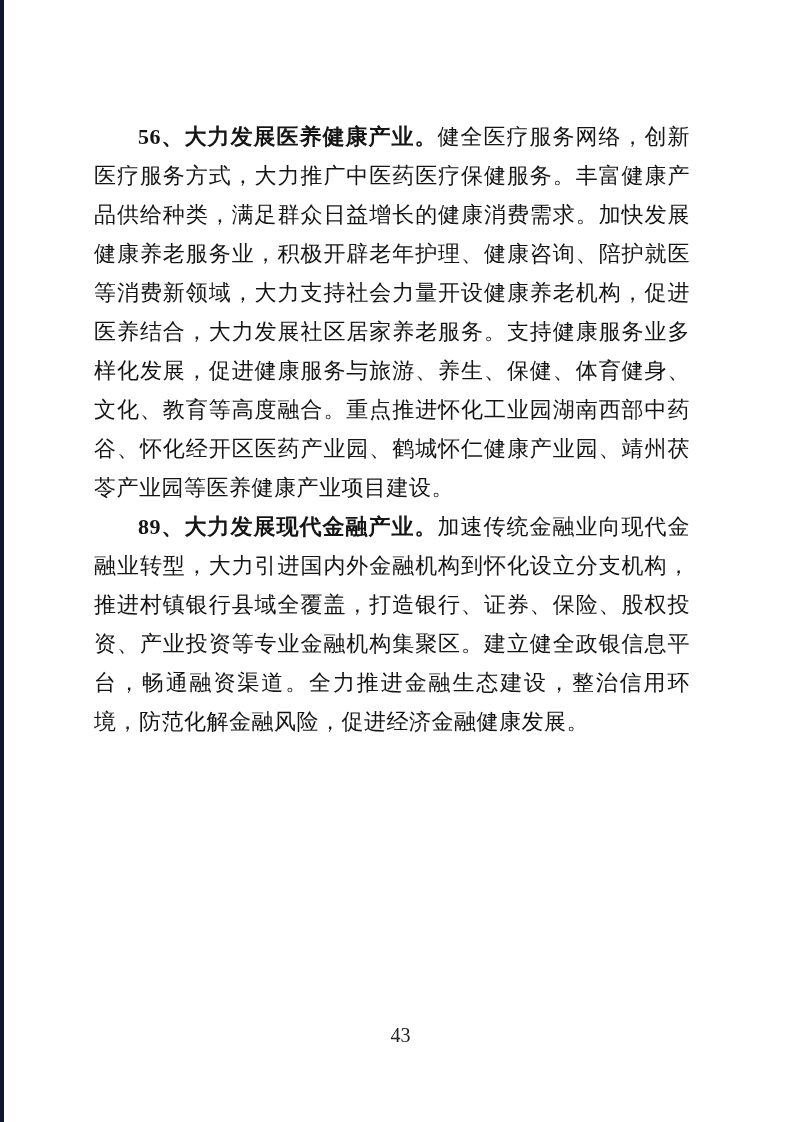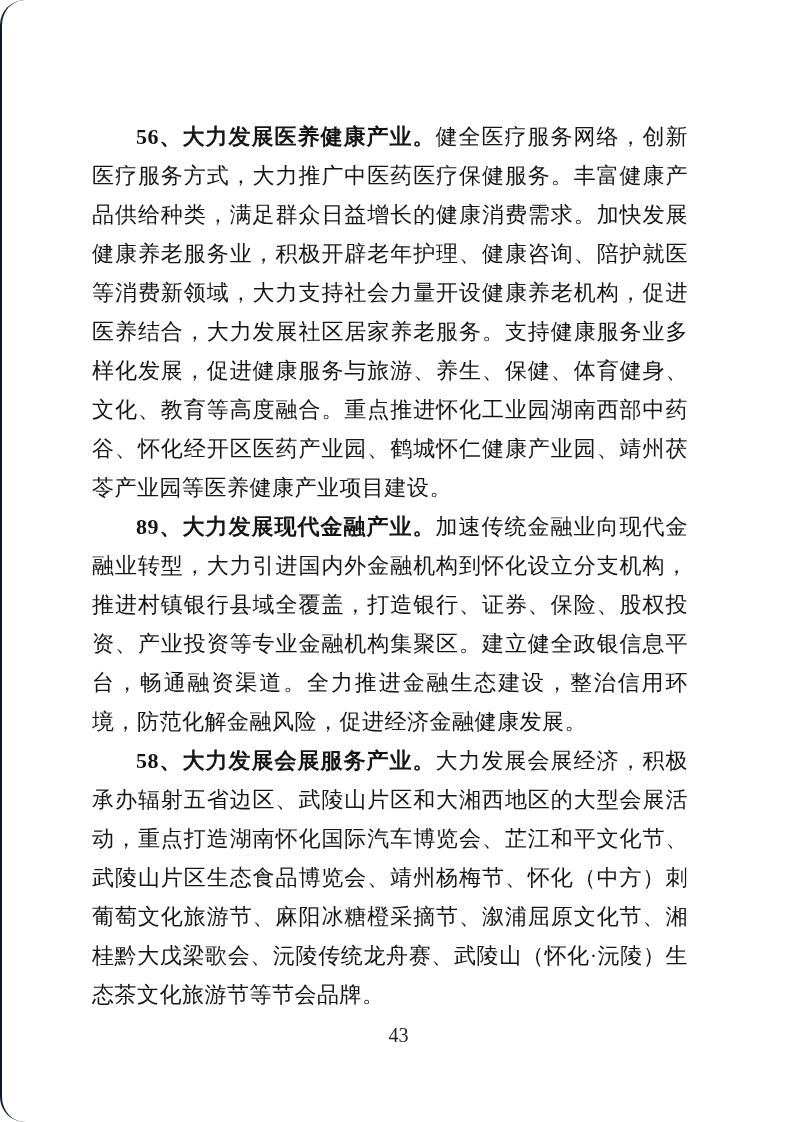--- a/index.html
+++ b/index.html
@@ -15,22 +15,21 @@
     overflow: hidden;
     font-family: "Liberation Serif", "DejaVu Serif", serif;
   }
   .page {
     position: absolute;
     left: 0;
     top: 0;
     width: 793px;
     height: 1122px;
     background: #ffffff;
-    border-left: 2px solid #0f172a;
-    border-radius: 25px;
+    border-left: 4px solid #0f172a;
   }
   .content {
     position: absolute;
     left: 90px;
     top: 117px;
     width: 596px;
   }
   p.para {
     margin: 0;
     padding: 0;
@@ -59,18 +58,17 @@
 </head>
 <body>
 
 <div class="page">
   <div class="content">
 
     <p class="para"><span class="heading">56、大力发展医养健康产业。</span><span>健全医疗服务网络，创新医疗服务方式，大力推广中医药医疗保健服务。丰富健康产品供给种类，满足群众日益增长的健康消费需求。加快发展健康养老服务业，积极开辟老年护理、健康咨询、陪护就医等消费新领域，大力支持社会力量开设健康养老机构，促进医养结合，大力发展社区居家养老服务。支持健康服务业多样化发展，促进健康服务与旅游、养生、保健、体育健身、文化、教育等高度融合。重点推进怀化工业园湖南西部中药谷、怀化经开区医药产业园、鹤城怀仁健康产业园、靖州茯苓产业园等医养健康产业项目建设。</span></p>
 
     <p class="para"><span class="heading">89、大力发展现代金融产业。</span><span>加速传统金融业向现代金融业转型，大力引进国内外金融机构到怀化设立分支机构，推进村镇银行县域全覆盖，打造银行、证券、保险、股权投资、产业投资等专业金融机构集聚区。建立健全政银信息平台，畅通融资渠道。全力推进金融生态建设，整治信用环境，防范化解金融风险，促进经济金融健康发展。</span></p>
 
-    <p class="para"><span class="heading">58、大力发展会展服务产业。</span><span>大力发展会展经济，积极承办辐射五省边区、武陵山片区和大湘西地区的大型会展活动，重点打造湖南怀化国际汽车博览会、芷江和平文化节、武陵山片区生态食品博览会、靖州杨梅节、怀化（中方）刺葡萄文化旅游节、麻阳冰糖橙采摘节、溆浦屈原文化节、湘桂黔大戊梁歌会、沅陵传统龙舟赛、武陵山（怀化·沅陵）生态茶文化旅游节等节会品牌。</span></p>
 
   </div>
 
   <div class="page-number">43</div>
 </div>
 
 </body></html>

